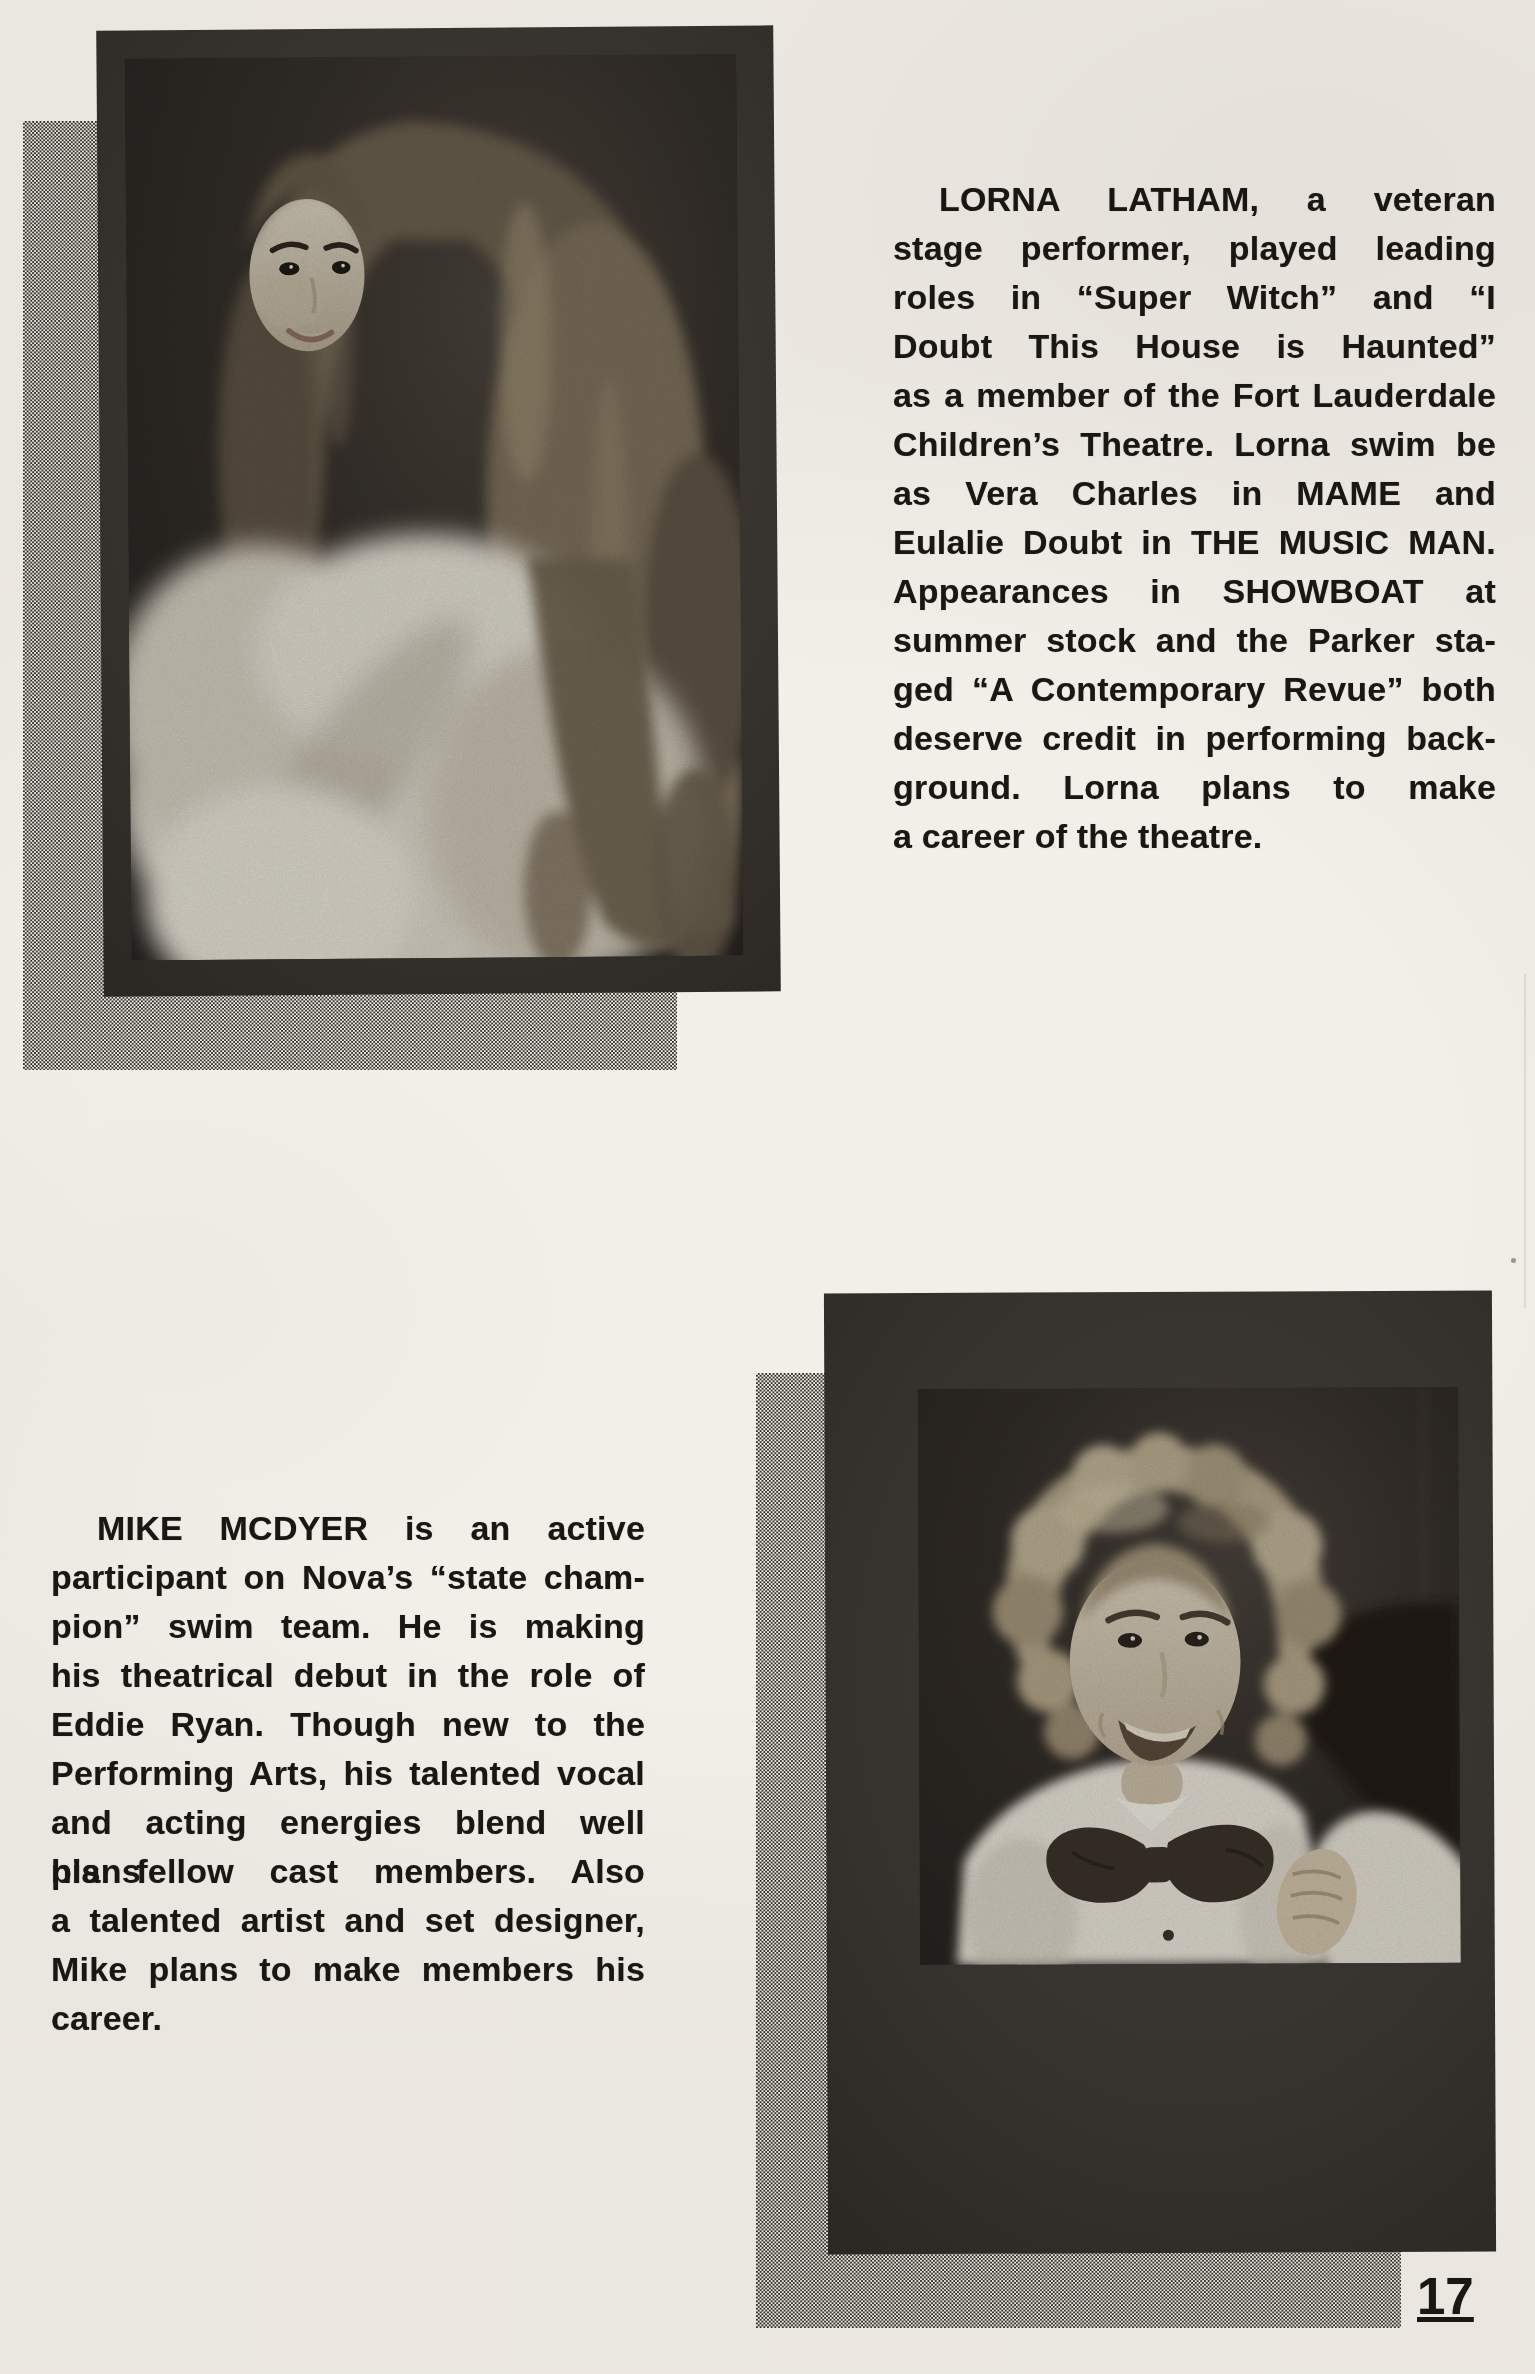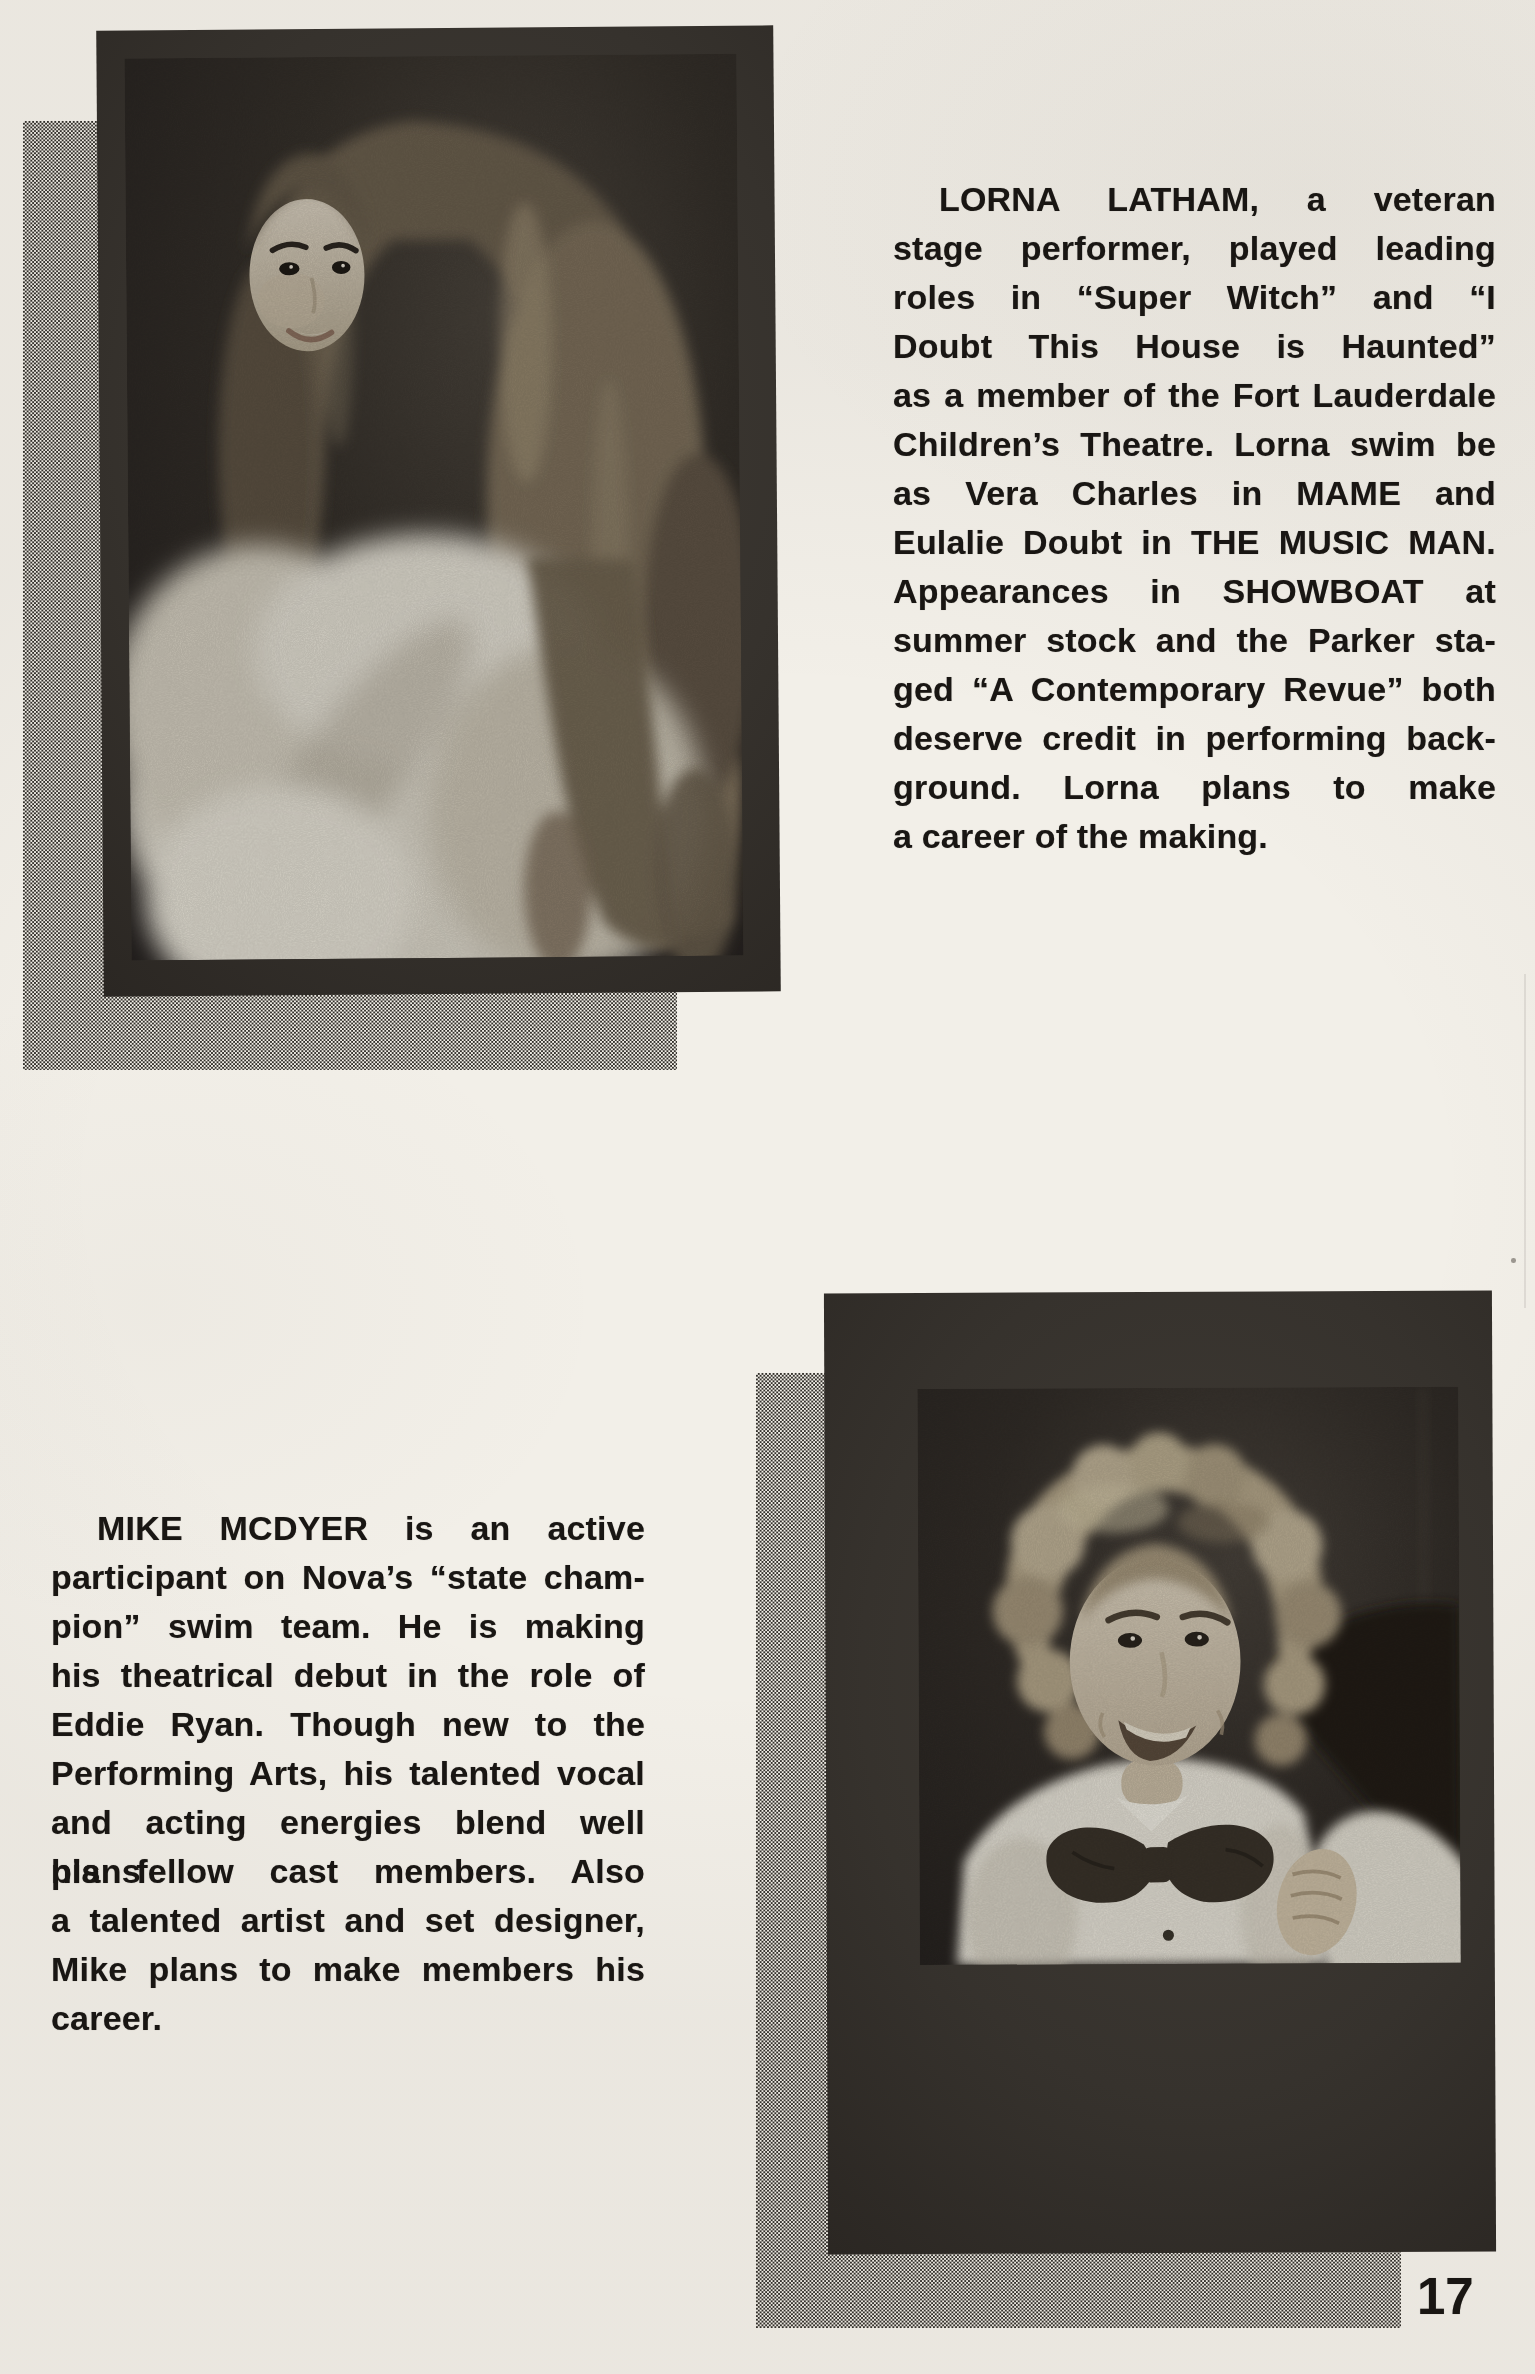--- a/index.html
+++ b/index.html
@@ -54,21 +54,21 @@
     letter-spacing:0.2px;
     text-shadow:0 0 0.9px rgba(25,22,19,.35);
     white-space:normal;overflow:visible;
   }
   .jline.indent{text-indent:46px;}
   .jline.last{text-align-last:left;}
 
   .page-number{
     position:absolute;left:1417px;top:2271px;width:93px;
     font-size:51px;font-weight:bold;color:var(--ink,#191613);
-    line-height:1;text-shadow:0 0 0.9px rgba(25,22,19,.35);
+    line-height:1;text-shadow:0 0 0.9px rgba(25,22,19,.35);text-decoration:underline;
   }
 </style>
 </head>
 <body>
 
 <div class="paper-texture"></div>
 
 <div class="shadow lorna-shadow"></div>
 <div class="frame lorna-frame">
   <div class="photo lorna-photo-inner">
@@ -146,21 +146,21 @@
   <div class="jline">Doubt This House is Haunted”</div>
   <div class="jline">as a member of the Fort Lauderdale</div>
   <div class="jline">Children’s Theatre. Lorna swim be</div>
   <div class="jline">as Vera Charles in MAME and</div>
   <div class="jline">Eulalie Doubt in THE MUSIC MAN.</div>
   <div class="jline">Appearances in SHOWBOAT at</div>
   <div class="jline">summer stock and the Parker sta-</div>
   <div class="jline">ged “A Contemporary Revue” both</div>
   <div class="jline">deserve credit in performing back-</div>
   <div class="jline">ground. Lorna plans to make</div>
-  <div class="jline last">a career of the making.</div>
+  <div class="jline last">a career of the theatre.</div>
 </div>
 
 <div class="bio mike-bio">
   <div class="jline indent">MIKE MCDYER is an active</div>
   <div class="jline">participant on Nova’s “state cham-</div>
   <div class="jline">pion” swim team. He is making</div>
   <div class="jline">his theatrical debut in the role of</div>
   <div class="jline">Eddie Ryan. Though new to the</div>
   <div class="jline">Performing Arts, his talented vocal</div>
   <div class="jline">and acting energies blend well plans</div>

